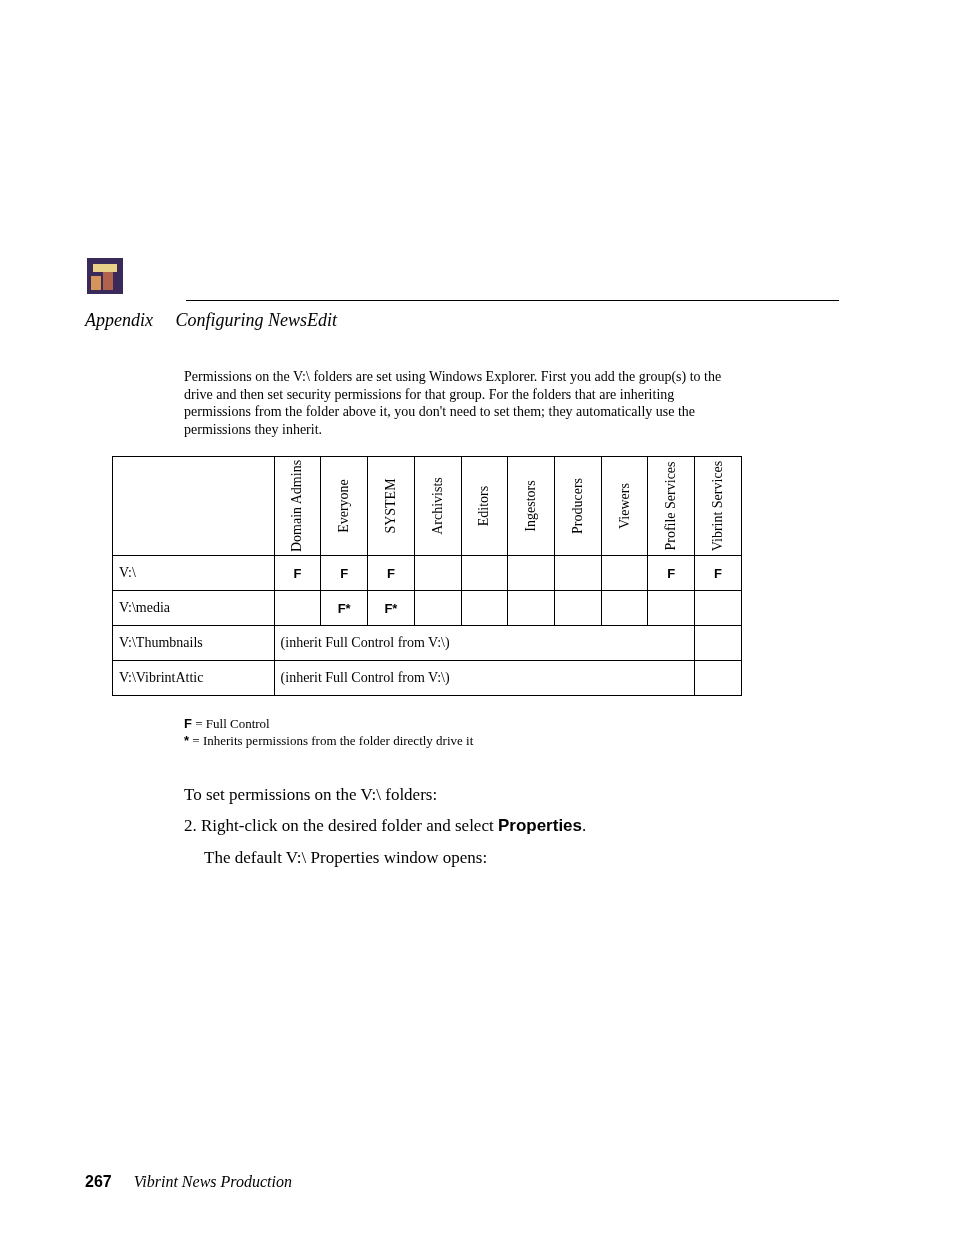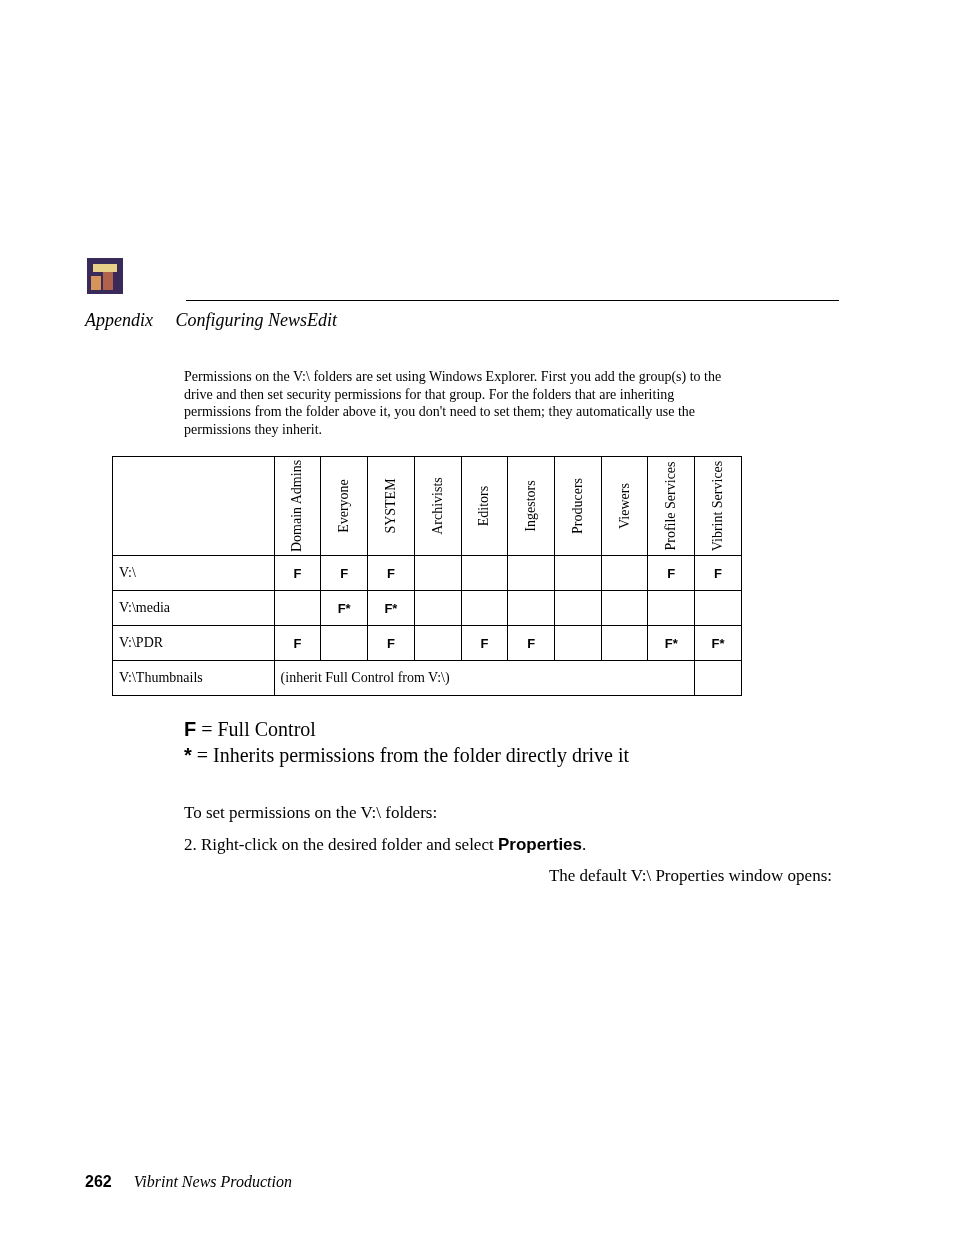--- a/index.html
+++ b/index.html
@@ -101,39 +101,38 @@
     font-family: "Times New Roman", Times, serif;
     font-size: 14px;
   }
   table.perm td.inherit {
     font-family: "Times New Roman", Times, serif;
     font-size: 14px;
   }
   .legend {
     margin-top: 20px;
     margin-left: 72px;
-    font-size: 20px;
+    font-size: 13px;
     line-height: 1.3;
   }
   .legend .bold {
     font-family: Arial, Helvetica, sans-serif;
     font-weight: bold;
   }
   .steps {
     margin-top: 32px;
     margin-left: 72px;
     font-size: 17px;
     line-height: 1.5;
   }
   .steps .step {
     margin-top: 6px;
   }
   .steps .indent {
     margin-left: 20px;
-    text-align: right;
   }
   .steps .bold {
     font-family: Arial, Helvetica, sans-serif;
     font-weight: bold;
   }
   .footer {
     position: absolute;
     bottom: 44px;
     left: 85px;
     font-size: 16px;
@@ -223,34 +222,26 @@
       <td class="center">F*</td>
       <td class="center"></td>
       <td class="center"></td>
       <td class="center"></td>
       <td class="center"></td>
       <td class="center"></td>
       <td class="center"></td>
       <td class="center"></td>
     </tr>
     <tr>
-      <td class="rowlabel">V:\PDR</td>
-      <td class="center">F</td>
-      <td class="center"></td>
-      <td class="center">F</td>
-      <td class="center"></td>
-      <td class="center">F</td>
-      <td class="center">F</td>
-      <td class="center"></td>
-      <td class="center"></td>
-      <td class="center">F*</td>
-      <td class="center">F*</td>
-    </tr>
-    <tr>
       <td class="rowlabel">V:\Thumbnails</td>
+      <td class="inherit" colspan="9">(inherit Full Control from V:\)</td>
+      <td class="center"></td>
+    </tr>
+    <tr>
+      <td class="rowlabel">V:\VibrintAttic</td>
       <td class="inherit" colspan="9">(inherit Full Control from V:\)</td>
       <td class="center"></td>
     </tr>
   </tbody>
     </table>
 
   <div class="legend">
     <div>
       <span class="bold">F</span><span> = Full Control</span>
     </div>
@@ -262,15 +253,15 @@
   <div class="steps">
     <div>To set permissions on the V:\ folders:</div>
     <div class="step">
       <span>2. Right-click on the desired folder and select </span><span class="bold">Properties</span><span>.</span>
     </div>
     <div class="step indent">The default V:\ Properties window opens:</div>
   </div>
 </div>
 
 <div class="footer">
-  <span class="pagenum">262</span>
+  <span class="pagenum">267</span>
   <span class="title">Vibrint News Production</span>
 </div>
 
 </body></html>

